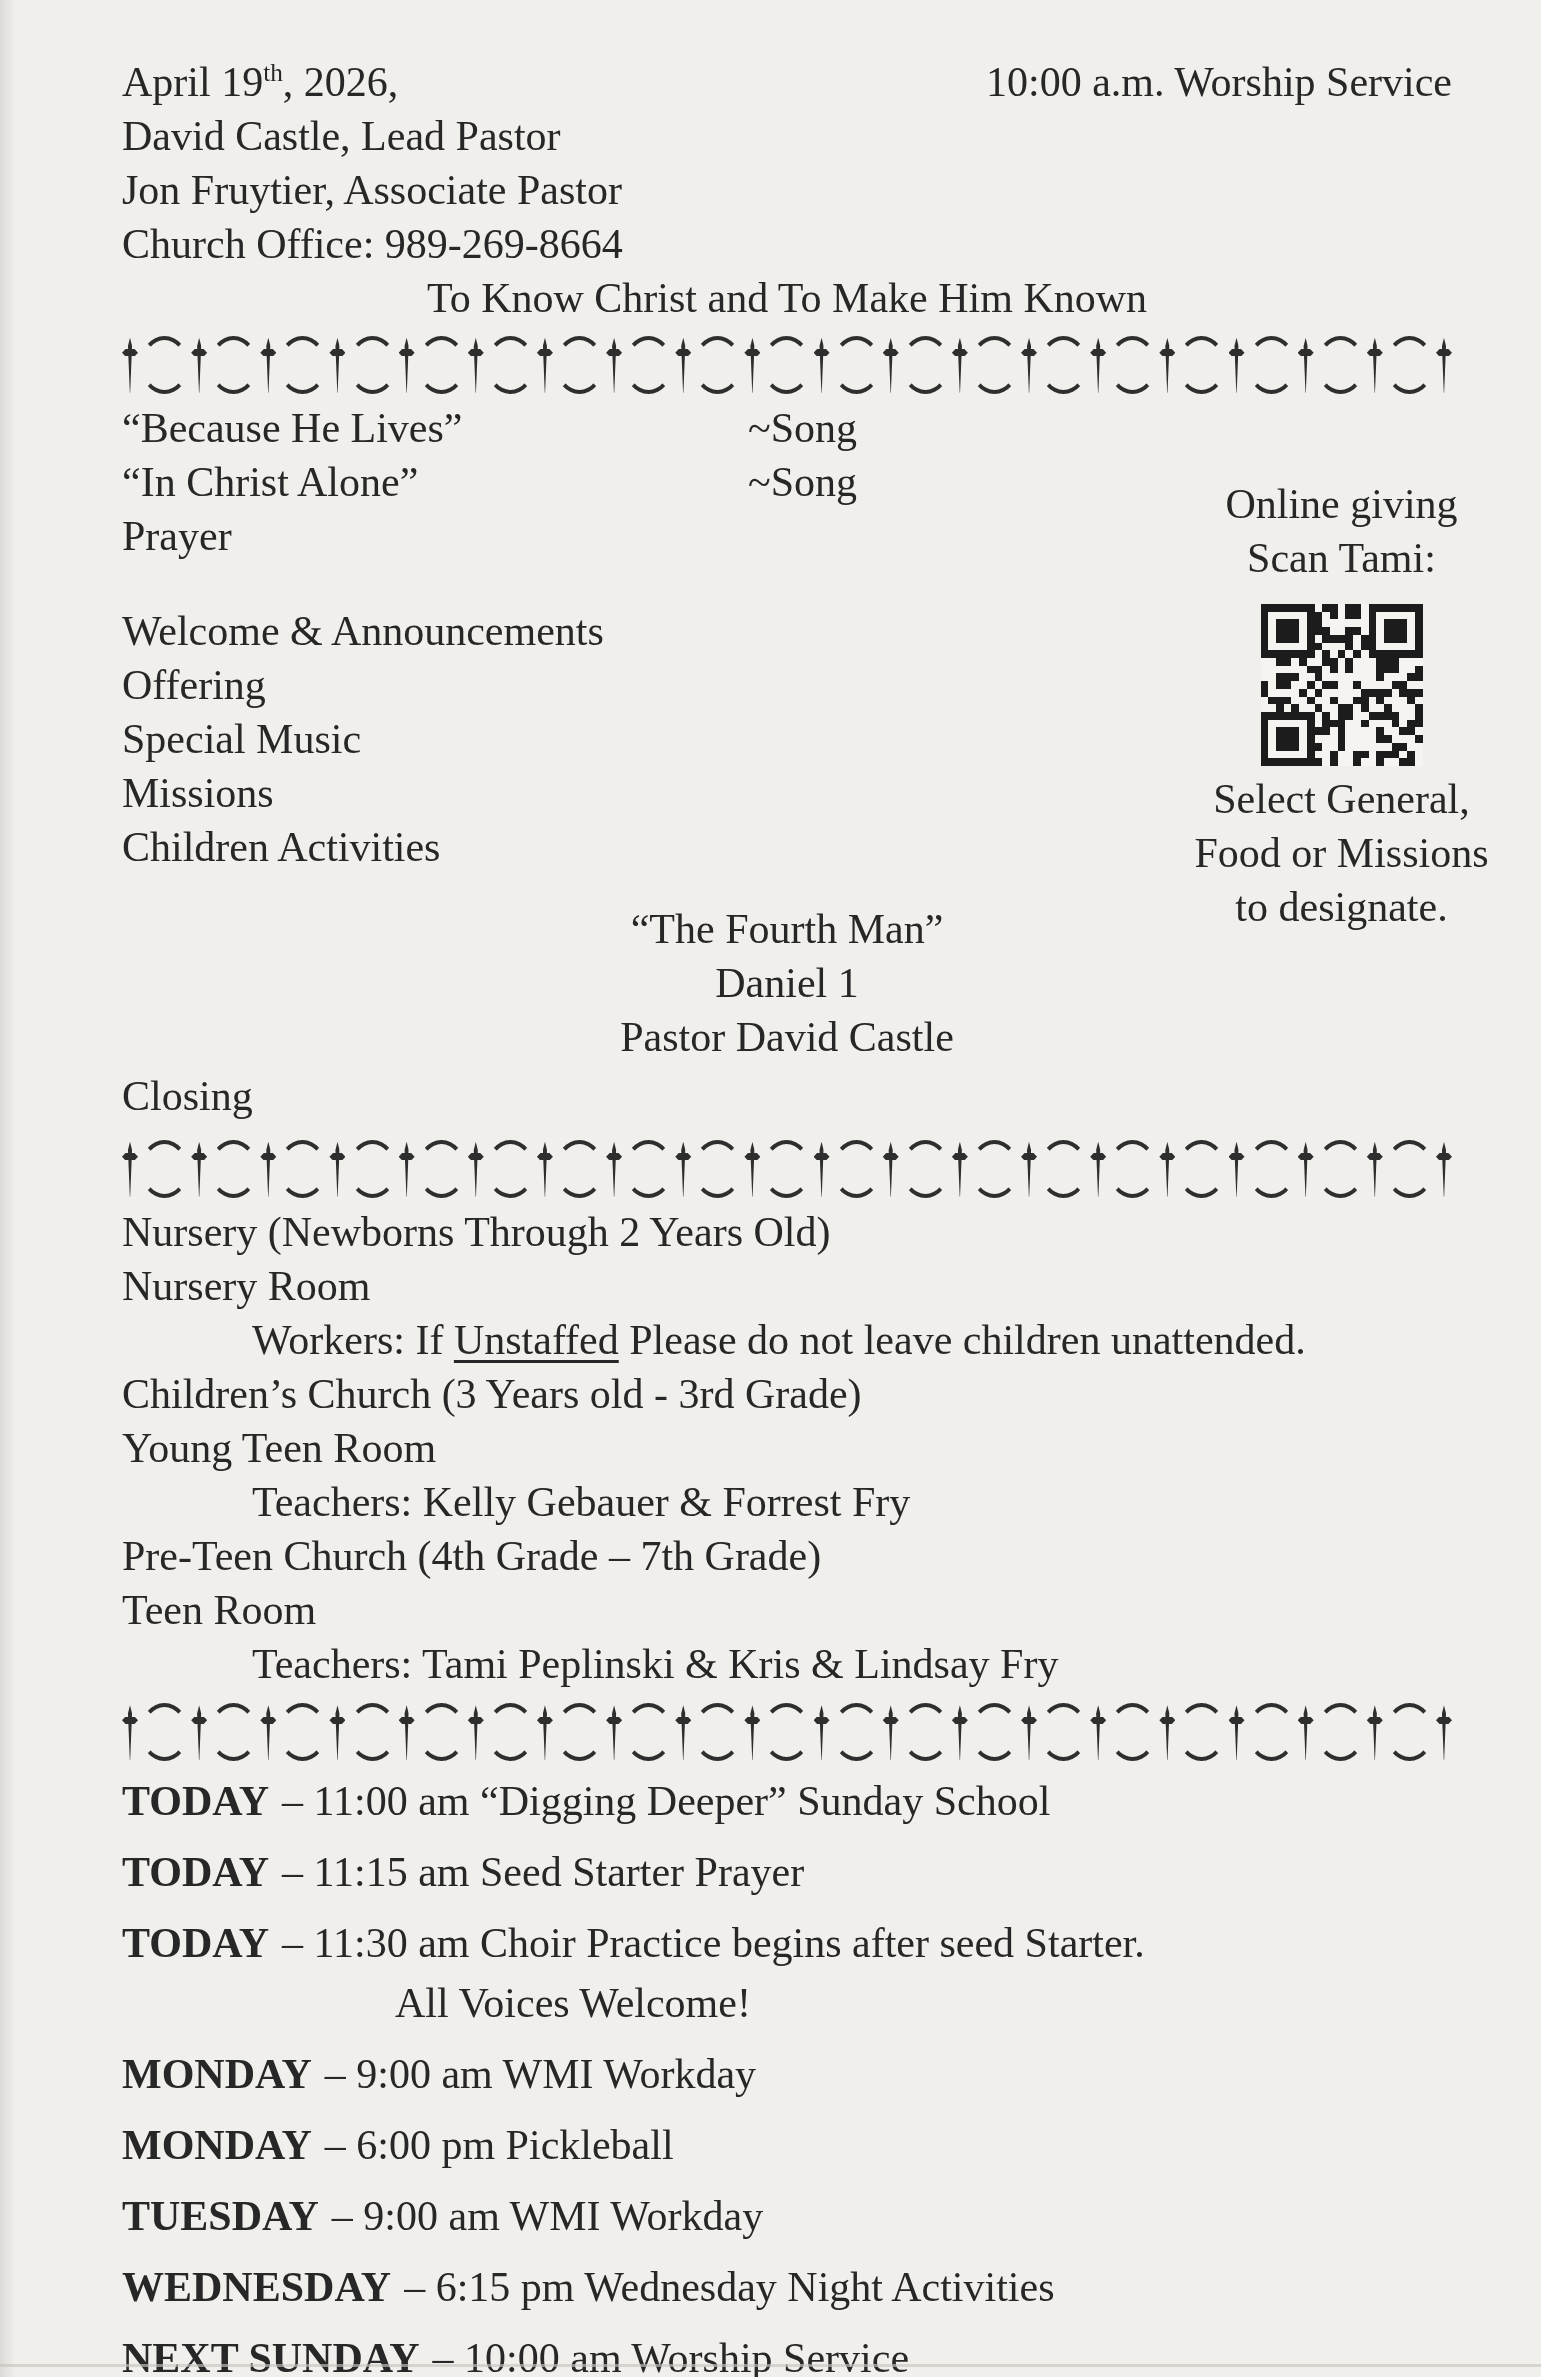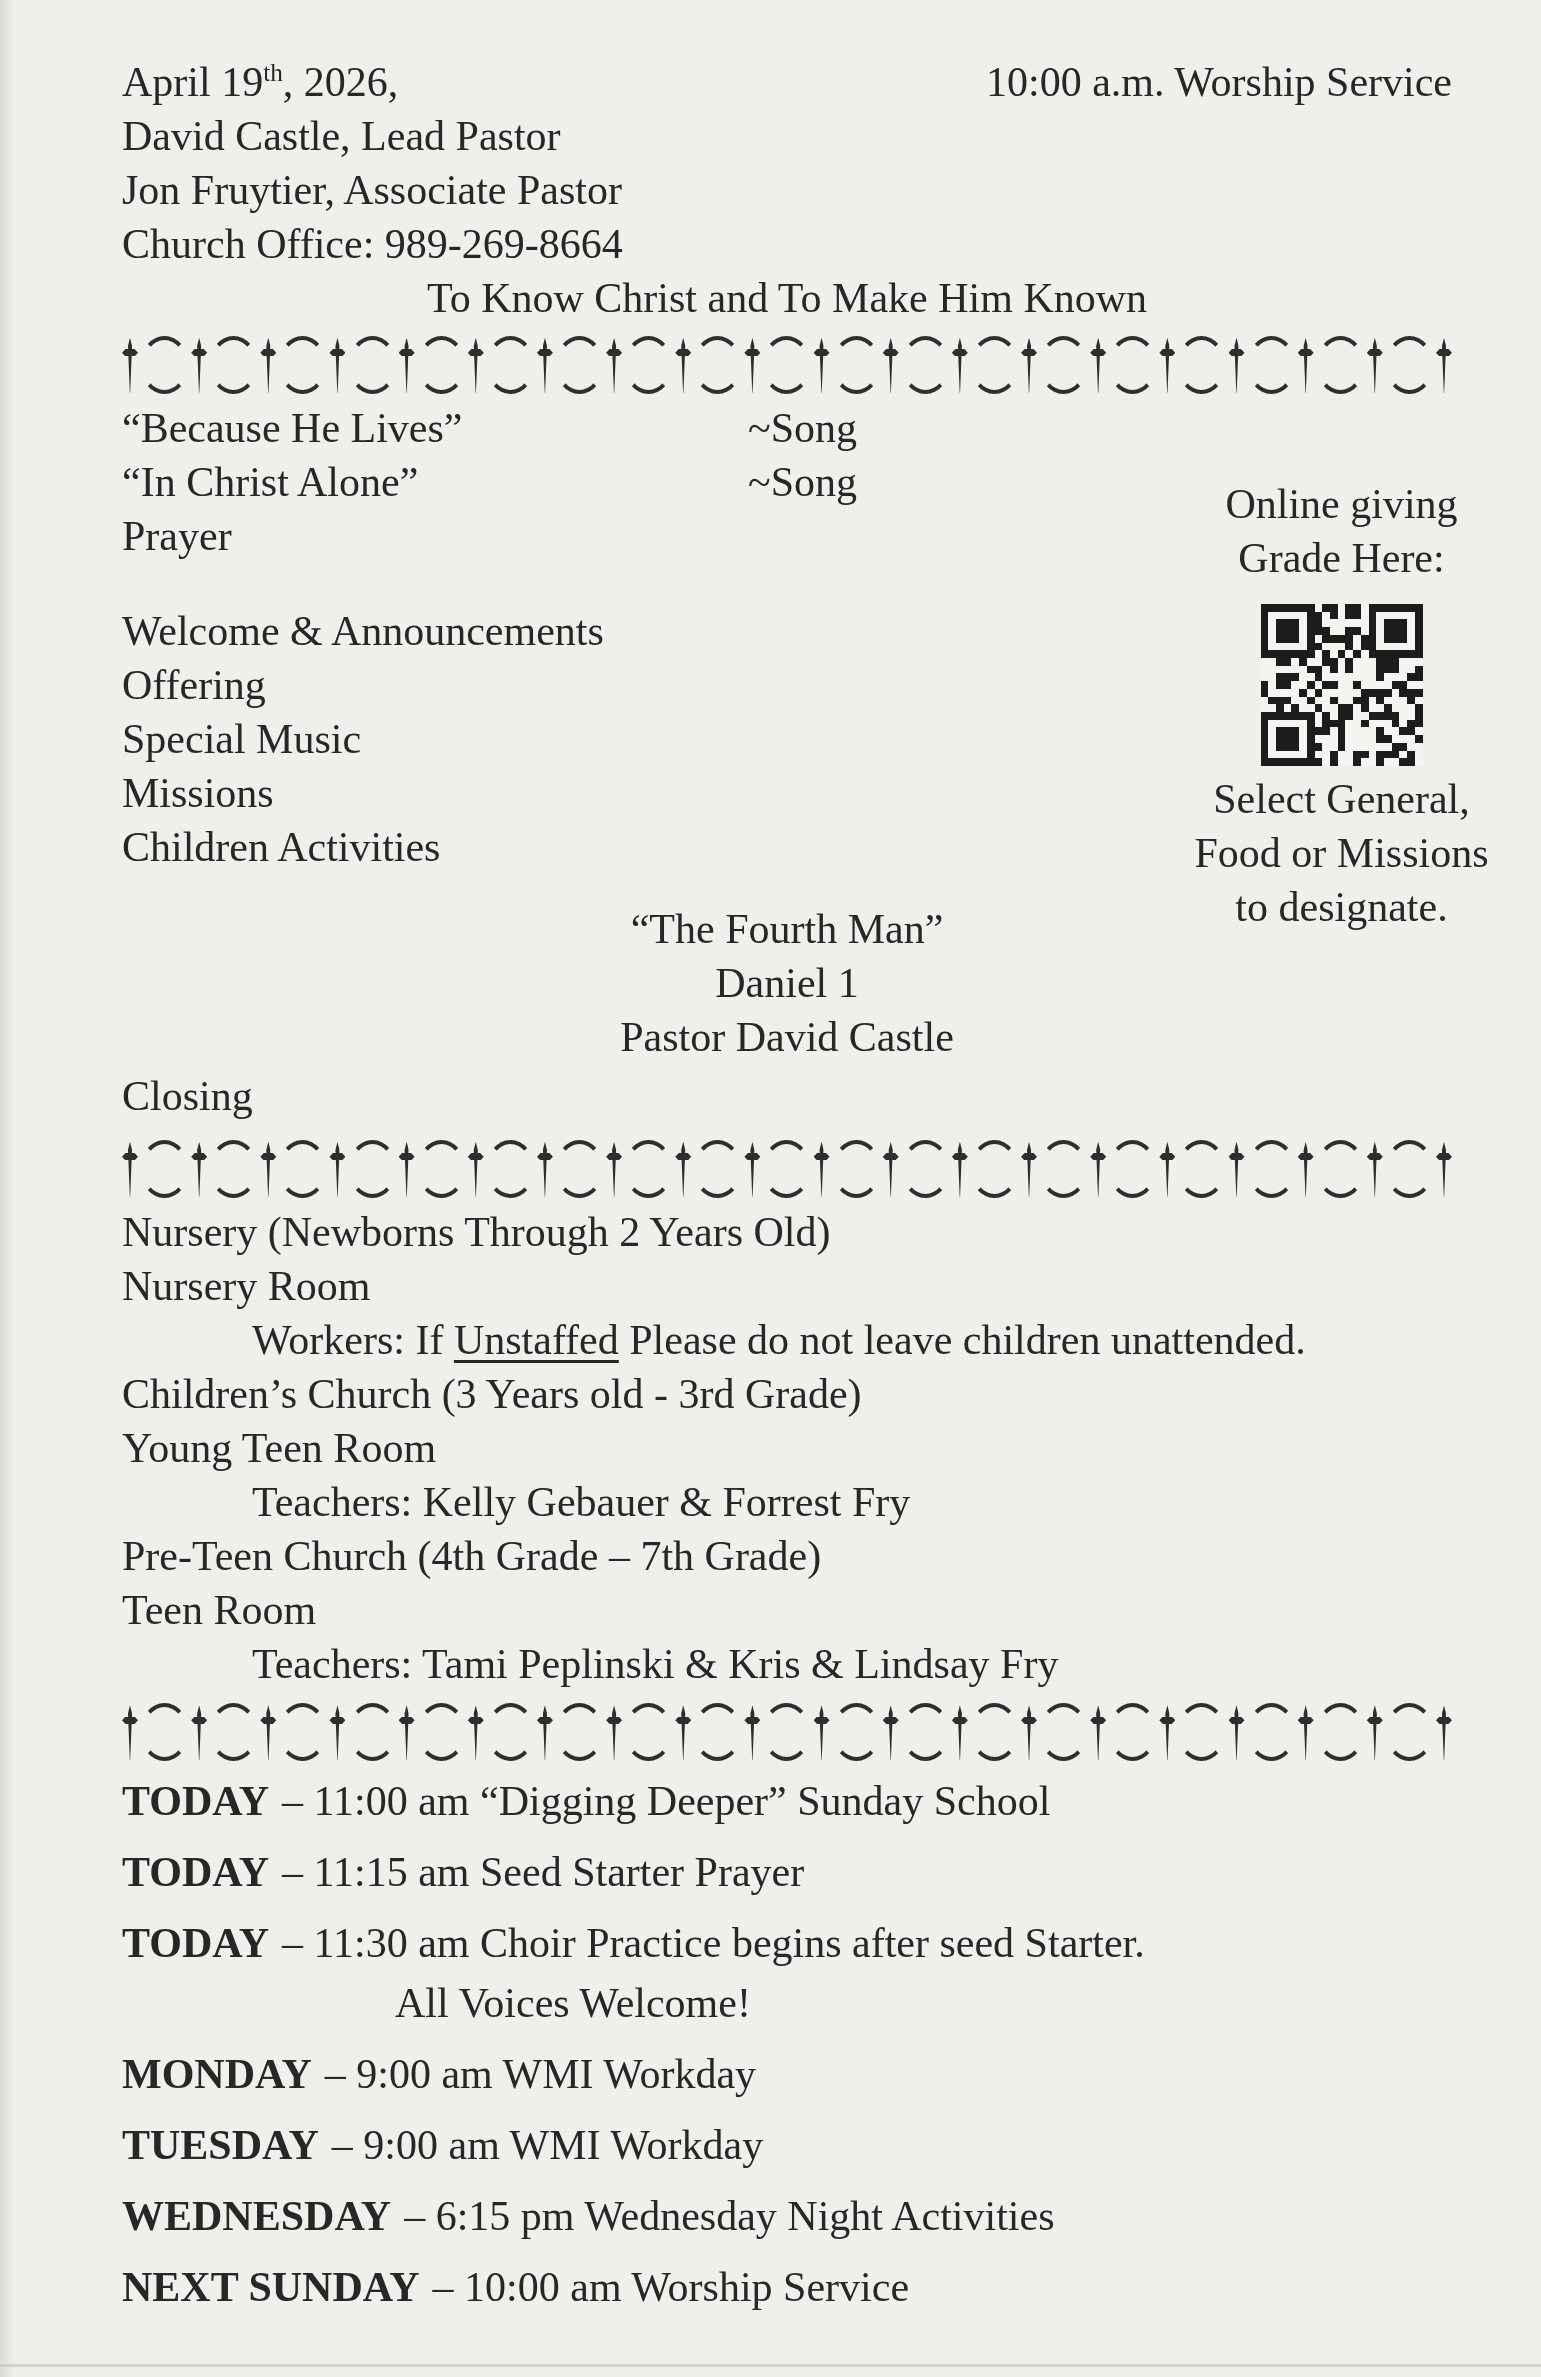--- a/index.html
+++ b/index.html
@@ -264,28 +264,29 @@
     </div>
 
   <div class="schedule">
     <div class="sched-row"><span class="sched-day">TODAY</span><span>– 11:00 am “Digging Deeper” Sunday School</span></div>
     <div class="sched-row"><span class="sched-day">TODAY</span><span>– 11:15 am Seed Starter Prayer</span></div>
     <div class="sched-row">
       <div><span class="sched-day">TODAY</span><span>– 11:30 am Choir Practice begins after seed Starter.</span></div>
       <div class="sched-extra">All Voices Welcome!</div>
     </div>
     <div class="sched-row"><span class="sched-day">MONDAY</span><span>– 9:00 am WMI Workday</span></div>
+    <div class="sched-row"><span class="sched-day">MONDAY</span><span>– 6:00 pm Pickleball</span></div>
     <div class="sched-row"><span class="sched-day">TUESDAY</span><span>– 9:00 am WMI Workday</span></div>
     <div class="sched-row"><span class="sched-day">WEDNESDAY</span><span>– 6:15 pm Wednesday Night Activities</span></div>
     <div class="sched-row"><span class="sched-day">NEXT SUNDAY</span><span>– 10:00 am Worship Service</span></div>
   </div>
 
   <div class="giving">
     <div>Online giving</div>
-    <div>Grade Here:</div>
+    <div>Scan Tami:</div>
     <div class="qr" id="qr">
         <i class="b"></i>
         <i class="b"></i>
         <i class="b"></i>
         <i class="b"></i>
         <i class="b"></i>
         <i class="b"></i>
         <i class="b"></i>
         <i></i>
         <i class="b"></i>

